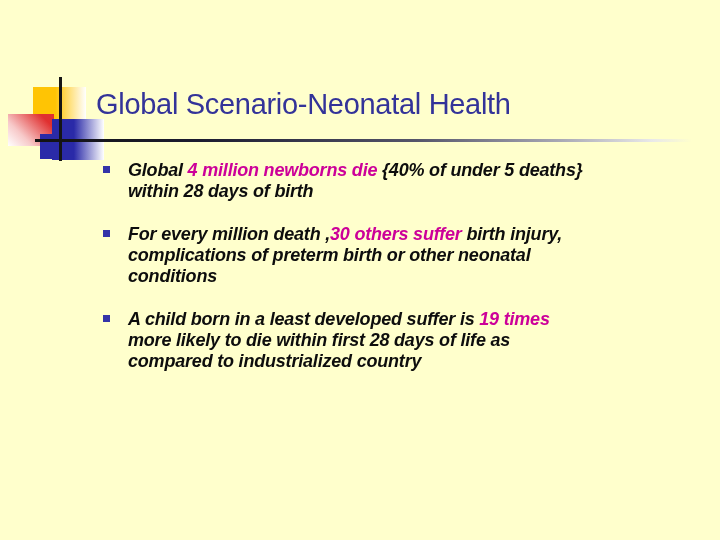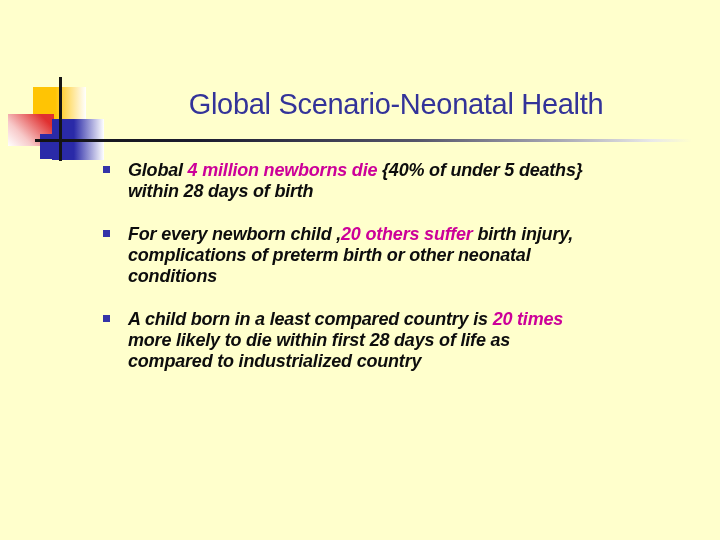--- a/index.html
+++ b/index.html
@@ -39,21 +39,20 @@
     background: linear-gradient(90deg, #121212 0%, #1c1c30 25%, #55556a 58%, #a9a9b5 80%, #e9e9e9 94%, rgba(255,255,255,0) 100%);
   }
 
   
   .title {
     position: absolute; left: 96px; top: 86px; width: 600px; margin: 0;
     font-size: 29px; font-weight: normal; letter-spacing: -0.3px;
     color: var(--c-title, #333399);
     line-height: 36px;
     white-space: nowrap;
-    text-align: center;
   }
 
   
   .bullets {
     position: absolute; left: 102px; top: 160px; width: 586px;
     margin: 0; padding: 0; list-style: none;
   }
   .bullet {
     position: relative;
     padding-left: 26px;
@@ -83,21 +82,21 @@
     <div class="vline"></div>
   </div>
 
   <div class="hrule"></div>
 
   <h1 class="title">Global Scenario-Neonatal Health</h1>
 
   <ul class="bullets">
       <li class="bullet"><span class="marker"></span><span class="txt"><span>Global </span><span class="hl">4 million newborns die</span><span> {40% of under 5 deaths}
 within 28 days of birth</span></span></li>
-      <li class="bullet"><span class="marker"></span><span class="txt"><span>For every newborn child ,</span><span class="hl">20 others suffer</span><span> birth injury,
+      <li class="bullet"><span class="marker"></span><span class="txt"><span>For every million death ,</span><span class="hl">30 others suffer</span><span> birth injury,
 complications of preterm birth or other neonatal
 conditions</span></span></li>
-      <li class="bullet"><span class="marker"></span><span class="txt"><span>A child born in a least compared country is </span><span class="hl">20 times</span><span>
+      <li class="bullet"><span class="marker"></span><span class="txt"><span>A child born in a least developed suffer is </span><span class="hl">19 times</span><span>
 more likely to die within first 28 days of life as
 compared to industrialized country</span></span></li>
     </ul>
 
 </div>
 
 </body></html>

